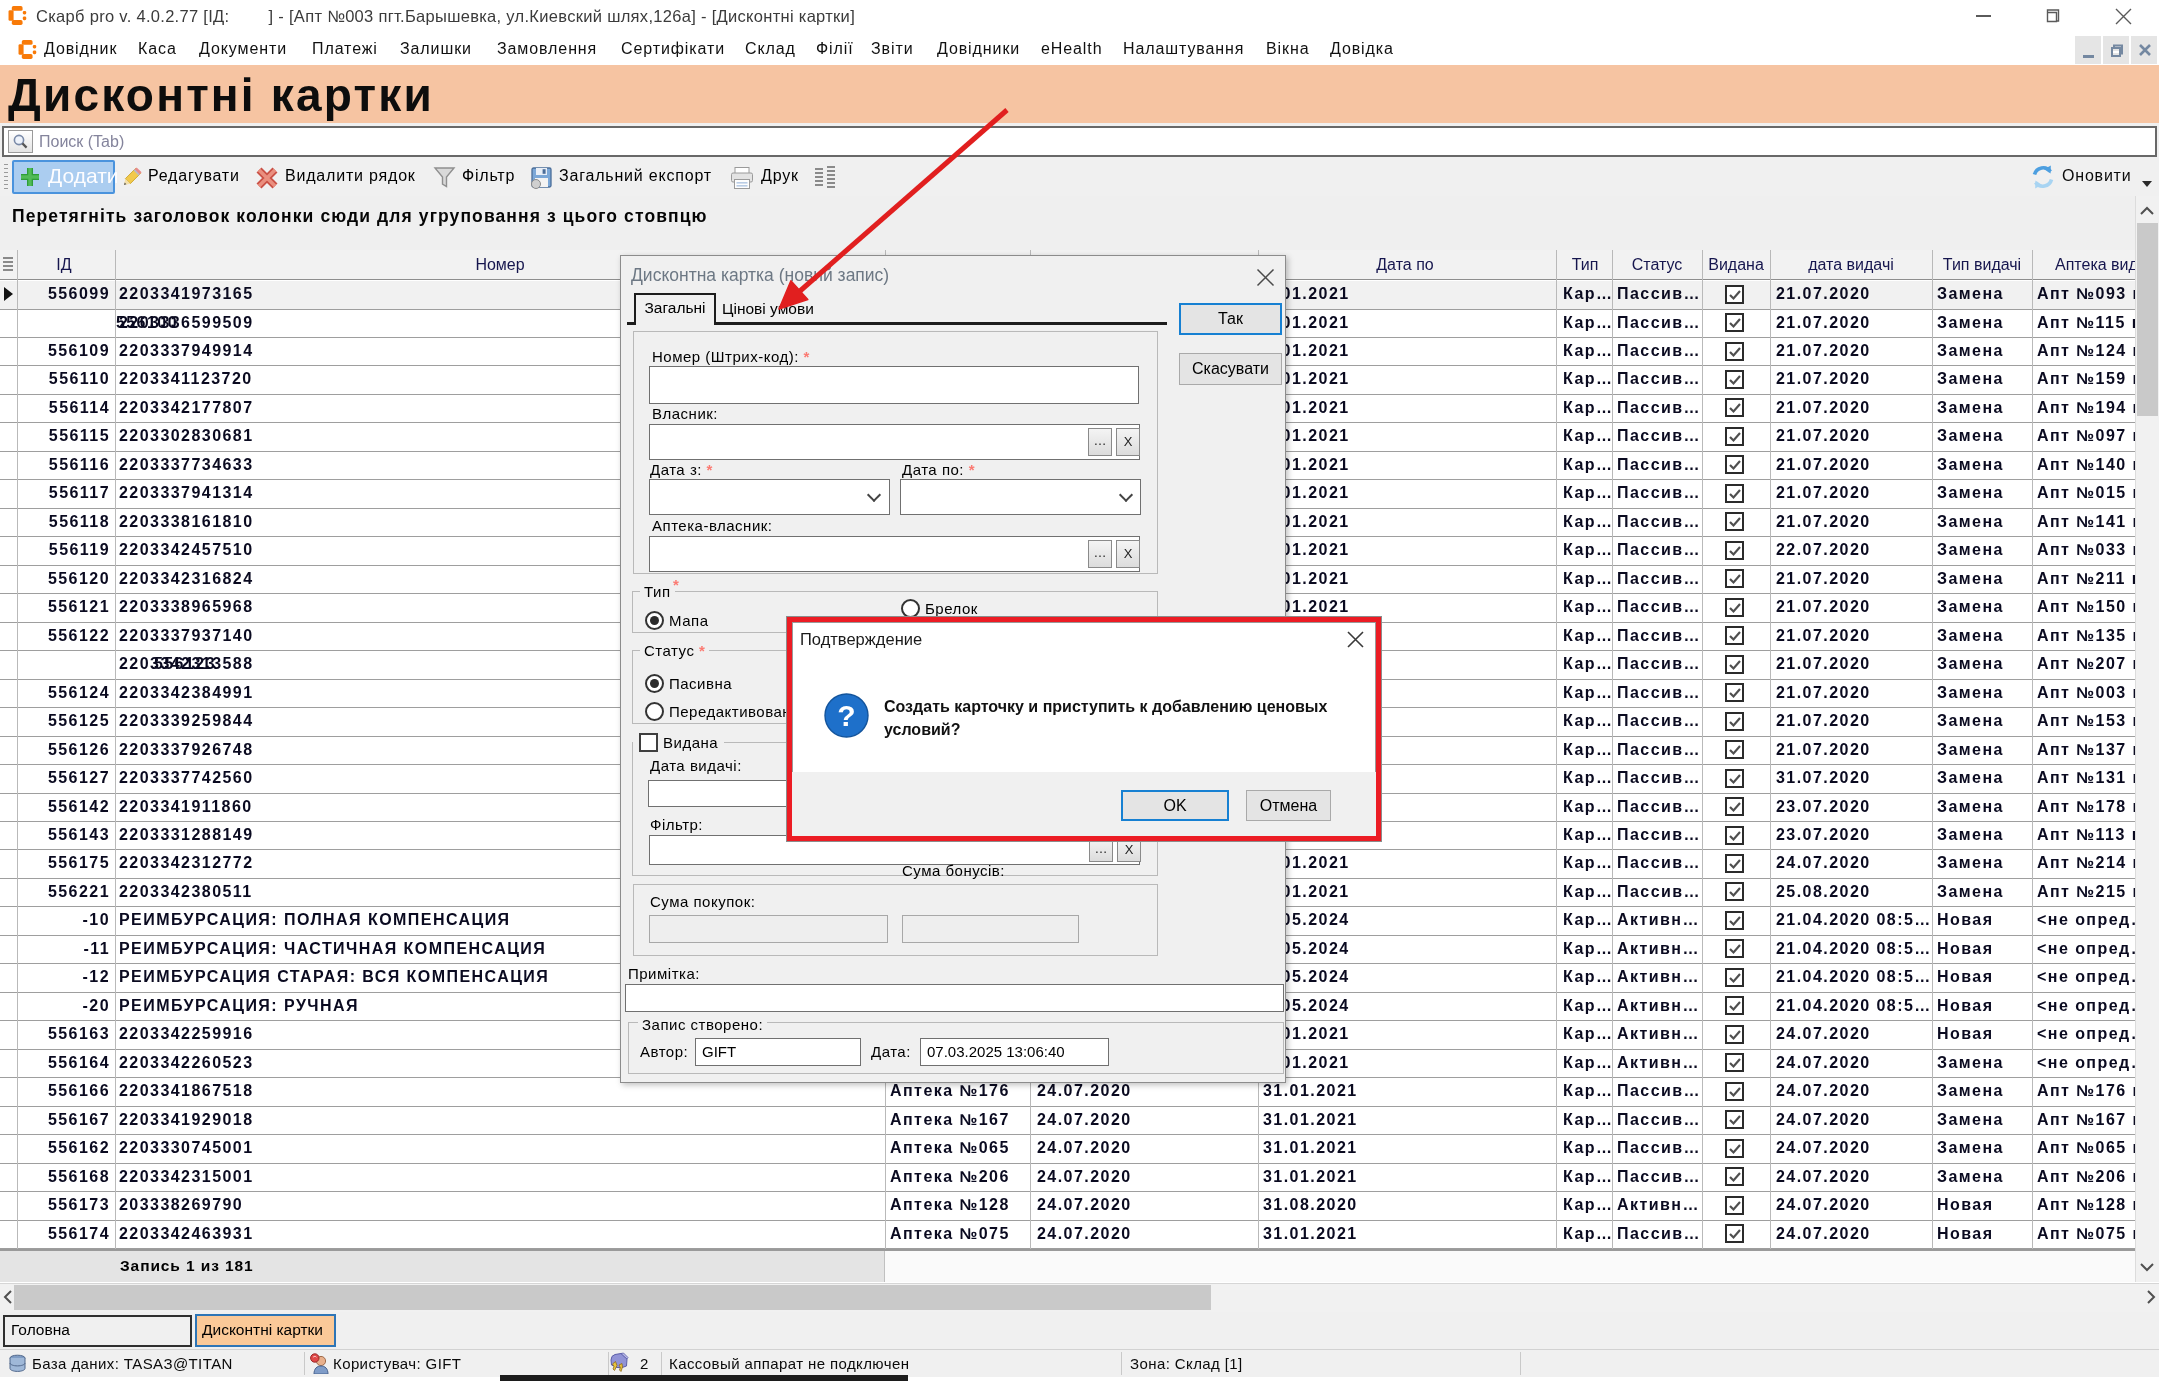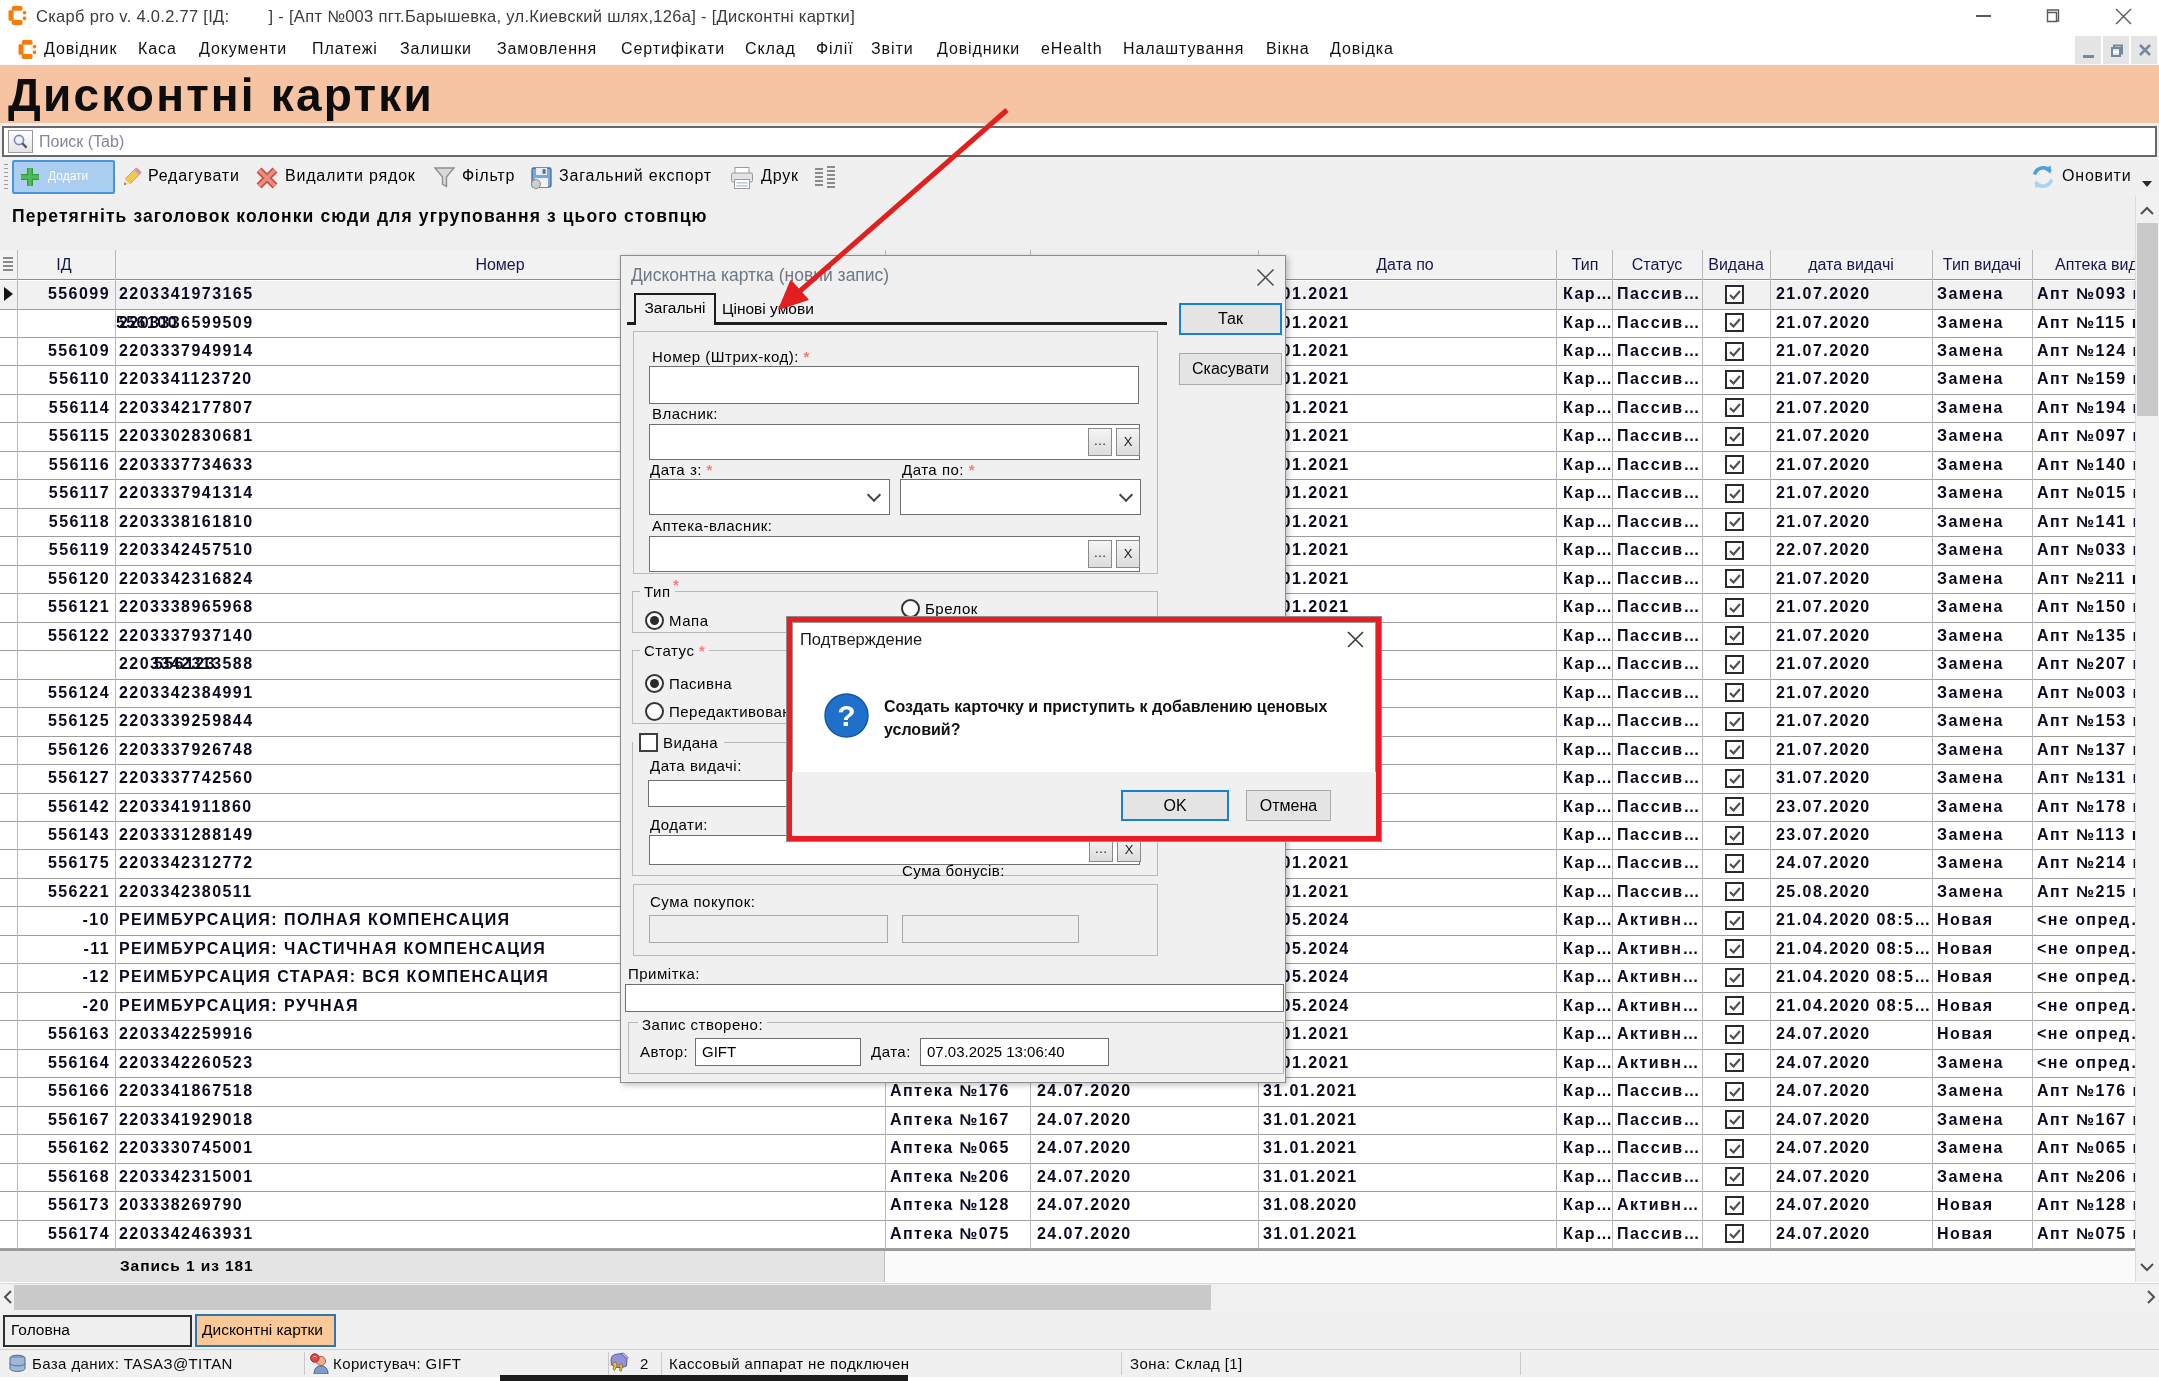--- a/index.html
+++ b/index.html
@@ -90,21 +90,21 @@
     <path d="M10.4 10.4 L14.6 14.6" stroke="#555" stroke-width="2.2"></path>
   </svg>
 <div class="ab" style="left:39px;top:126px;height:31px;line-height:31px;font-size:16px;color:#84849c">Поиск (Tab)</div>
 <div class="ab" style="left:0;top:158px;width:2159px;height:38px;background:#f0f0f0"></div>
 <div class="ab" style="left:4px;top:163px;width:4px;height:28px;background:repeating-linear-gradient(#f0f0f0 0,#f0f0f0 1px,#9a9a9a 1px,#9a9a9a 2.5px,#f0f0f0 2.5px,#f0f0f0 4px)"></div>
 <div class="ab" style="left:12px;top:160px;width:103px;height:34px;background:#abcdf0;border:2px solid #4a93dd;border-radius:2px"></div>
 <svg class="ab" style="left:19px;top:166px" width="22" height="22" viewBox="0 0 22 22">
     <path d="M11 2 v18 M2 11 h18" stroke="#2f9e38" stroke-width="6"></path>
     <path d="M11 2 v18 M2 11 h18" stroke="#52bb58" stroke-width="3.4"></path>
   </svg>
-<div class="ab" style="left:48px;top:160px;height:28px;line-height:32px;font-size:12px;color:#fdfdff">Додати</div>
+<div class="ab" style="left:48px;top:160px;height:28px;line-height:32px;font-size:21px;color:#fdfdff">Додати</div>
 <svg class="ab" style="left:119px;top:166px" width="25" height="25" viewBox="0 0 25 25">
 <g transform="rotate(45 12 12)">
       <rect x="8.5" y="2" width="7" height="14.5" fill="#f2c94c" stroke="#c9a227" stroke-width="0.8"></rect>
 <rect x="8.5" y="0.5" width="7" height="3.4" fill="#e88a8a"></rect>
       <rect x="8.5" y="3.2" width="7" height="1.6" fill="#b9b9c9"></rect>
 <path d="M8.5 16.5 h7 L12 22 z" fill="#f3dfa8"></path>
       <path d="M10.8 19.7 L12 22 L13.2 19.7 z" fill="#555"></path>
     </g>
   </svg>
 <div class="tb-item" style="left:148px;top:158px">Редагувати</div>
@@ -725,21 +725,21 @@
 <div class="radio" style="left:645px;top:702px"></div>
 <div class="lbl" style="left:669px;top:703px">Передактивована</div>
 <div class="ab" style="left:632px;top:742px;width:1px;height:134px;background:#b9b9b9"></div>
 <div class="ab" style="left:1157px;top:742px;width:1px;height:134px;background:#b9b9b9"></div>
 <div class="ab" style="left:632px;top:875px;width:526px;height:1px;background:#b9b9b9"></div>
 <div class="ab" style="left:724px;top:742px;width:434px;height:1px;background:#b9b9b9"></div>
 <div class="ab" style="left:639px;top:733px;width:19px;height:19px;background:#fff;border:2px solid #3f3f3f"></div>
 <div class="lbl" style="left:663px;top:734px">Видана</div>
 <div class="lbl" style="left:650px;top:757px">Дата видачі:</div>
 <div class="inp" style="left:648px;top:780px;width:235px;height:27px"></div>
-<div class="lbl" style="left:650px;top:816px">Додати:</div>
+<div class="lbl" style="left:650px;top:816px">Фільтр:</div>
 <div class="inp" style="left:649px;top:835px;width:491px;height:30px"></div>
 <div class="sbtn" style="left:1089px;top:838px;width:24px;height:24px;line-height:20px">…</div>
 <div class="sbtn" style="left:1117px;top:838px;width:24px;height:24px;line-height:22px">X</div>
 <div class="gbox" style="left:633px;top:884px;width:525px;height:72px"></div>
 <div class="lbl" style="left:650px;top:893px">Сума покупок:</div>
 <div class="lbl" style="left:902px;top:862px">Сума бонусів:</div>
 <div class="ginp" style="left:649px;top:915px;width:239px;height:28px"></div>
 <div class="ginp" style="left:902px;top:915px;width:177px;height:28px"></div>
 <div class="lbl" style="left:628px;top:965px">Примітка:</div>
 <div class="inp" style="left:625px;top:984px;width:659px;height:28px"></div>

